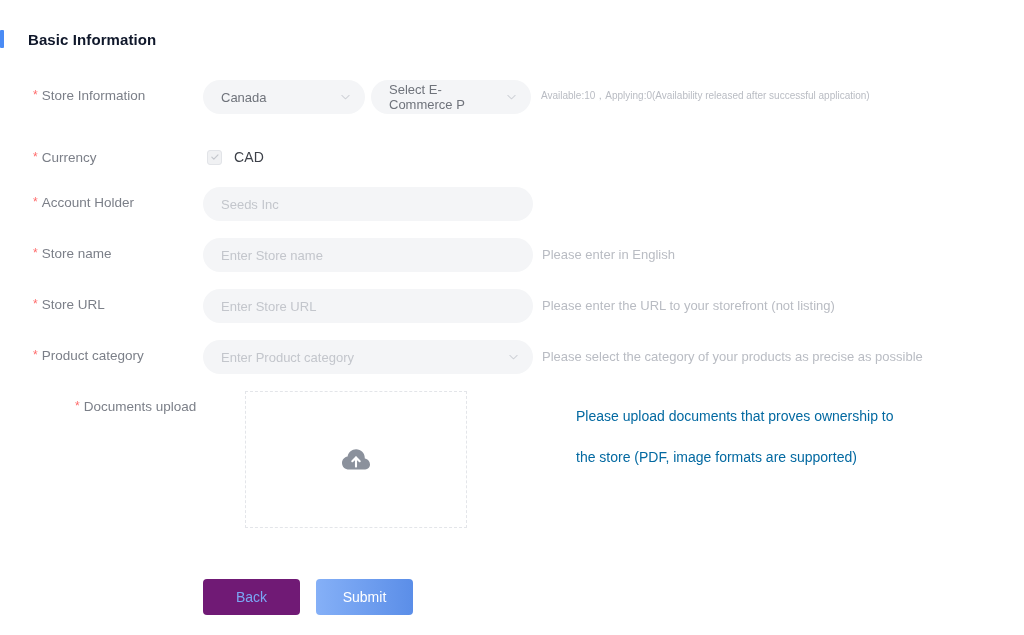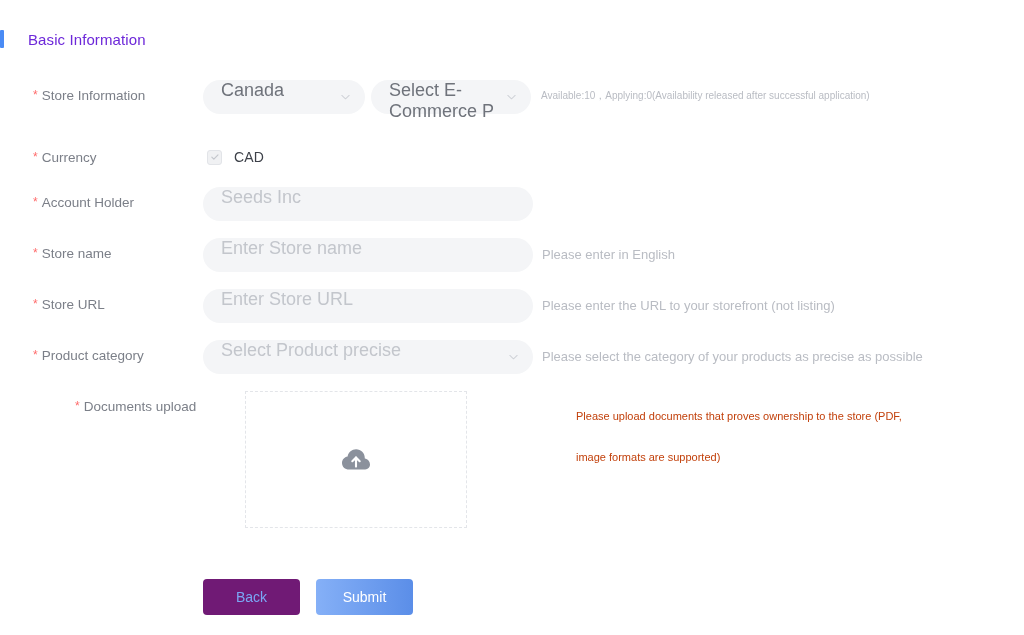--- a/index.html
+++ b/index.html
@@ -19,22 +19,23 @@
     display: flex; align-items: center;
   }
   .accent-bar {
     width: 4px; height: 18px;
     background: #4a8bf5;
     border-radius: 1px;
     margin-right: 24px;
   }
   .section-title {
     font-size: 15px;
-    color: #6d28d9;
+    color: #0f172a;
     letter-spacing: .1px;
+    font-weight: bold;
   }
 
   
   .form { position: absolute; left: 0; top: 80px; width: 1024px; }
 
   .row {
     display: flex;
     align-items: flex-start;
     min-height: 34px;
     margin-bottom: 17px;
@@ -59,22 +60,23 @@
 
   .field-cell { display: flex; align-items: flex-start; }
 
   
   .pill {
     height: 34px;
     background: #f4f5f7;
     border: none;
     border-radius: 17px;
     display: flex;
+    align-items: center;
     padding: 0 18px;
-    font-size: 18px;
+    font-size: 13px;
     color: #c3c6cc;
     position: relative;
   }
   .pill.value { color: #6f737b; }
   .pill.sel { padding-right: 34px; }
 
   .w-select-1 { width: 162px; }
   .w-select-2 { width: 160px; margin-left: 6px; }
   .w-input    { width: 330px; }
   .w-select-3 { width: 330px; }
@@ -128,22 +130,22 @@
   .dropzone {
     width: 222px; height: 137px;
     border: 1px dashed #e3e5e9;
     background: #fff;
     display: flex; align-items: center; justify-content: center;
     margin-left: 0;
   }
   .cloud { width: 30px; height: 24px; }
 
   .upload-hint {
-    font-size: 11px;
-    color: #c2410c;
+    font-size: 14px;
+    color: #0369a1;
     width: 445px;
     line-height: 41px;
     padding-left: 109px;
     padding-top: 5px;
   }
 
   
   .btn-row {
     position: absolute;
     left: 203px; top: 579px;
@@ -257,21 +259,21 @@
         <div class="hint">Please enter the URL to your storefront (not listing)</div>
       </div>
     </div>
 
     <div class="row">
       <div class="label-cell">
         <span class="req">*</span><span>Product category</span>
       </div>
       <div class="field-cell">
         <div class="pill sel w-select-3">
-          <span>Select Product precise</span>
+          <span>Enter Product category</span>
           <span class="chev">
             <svg viewBox="0 0 12 12" width="11" height="11">
                 <path d="M2 4.3 L6 8 L10 4.3" fill="none" stroke="#c9ccd2" stroke-width="1.1" stroke-linecap="round" stroke-linejoin="round"></path>
               </svg>
           </span>
         </div>
         <div class="hint">Please select the category of your products as precise as possible</div>
       </div>
     </div>
 

